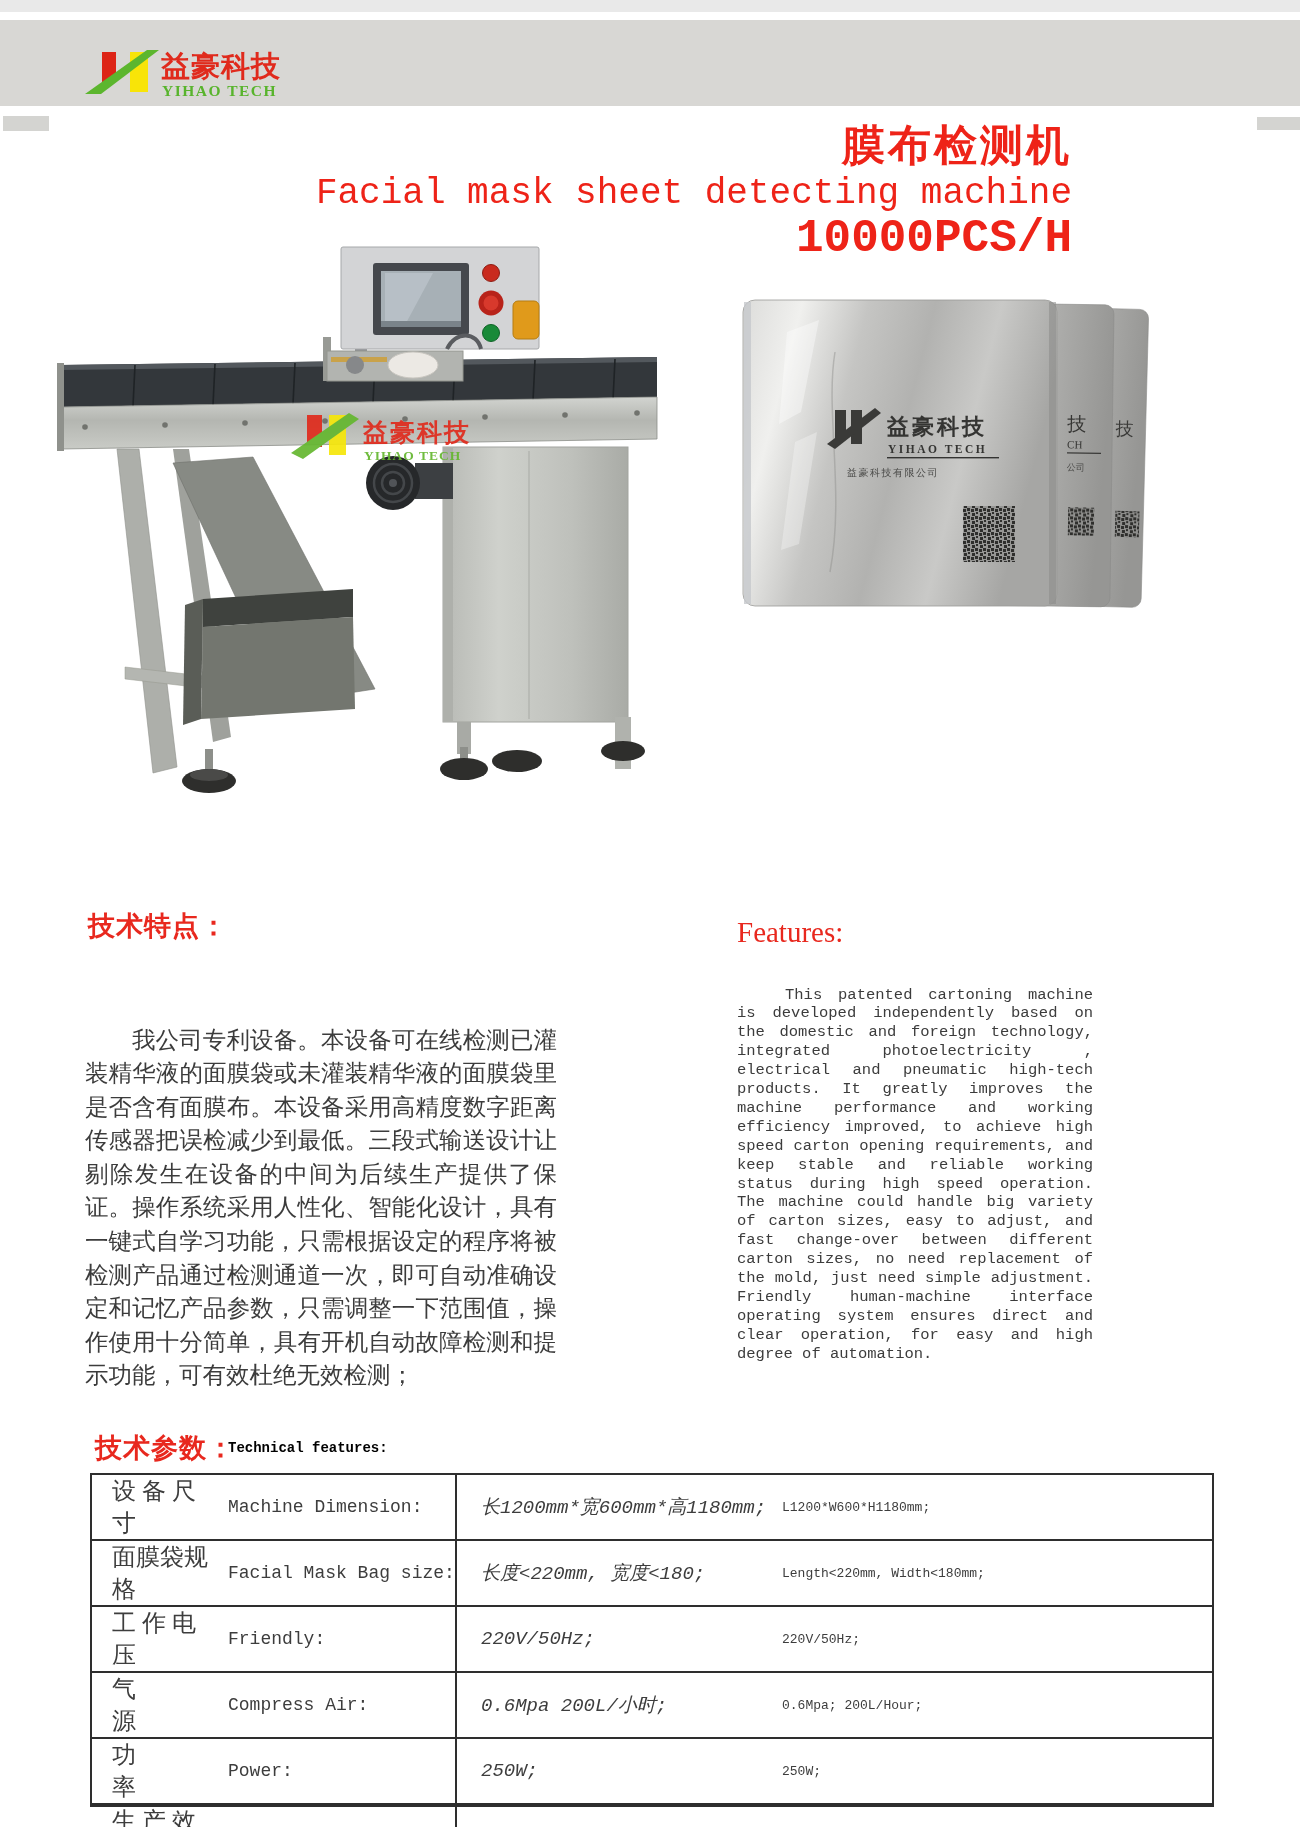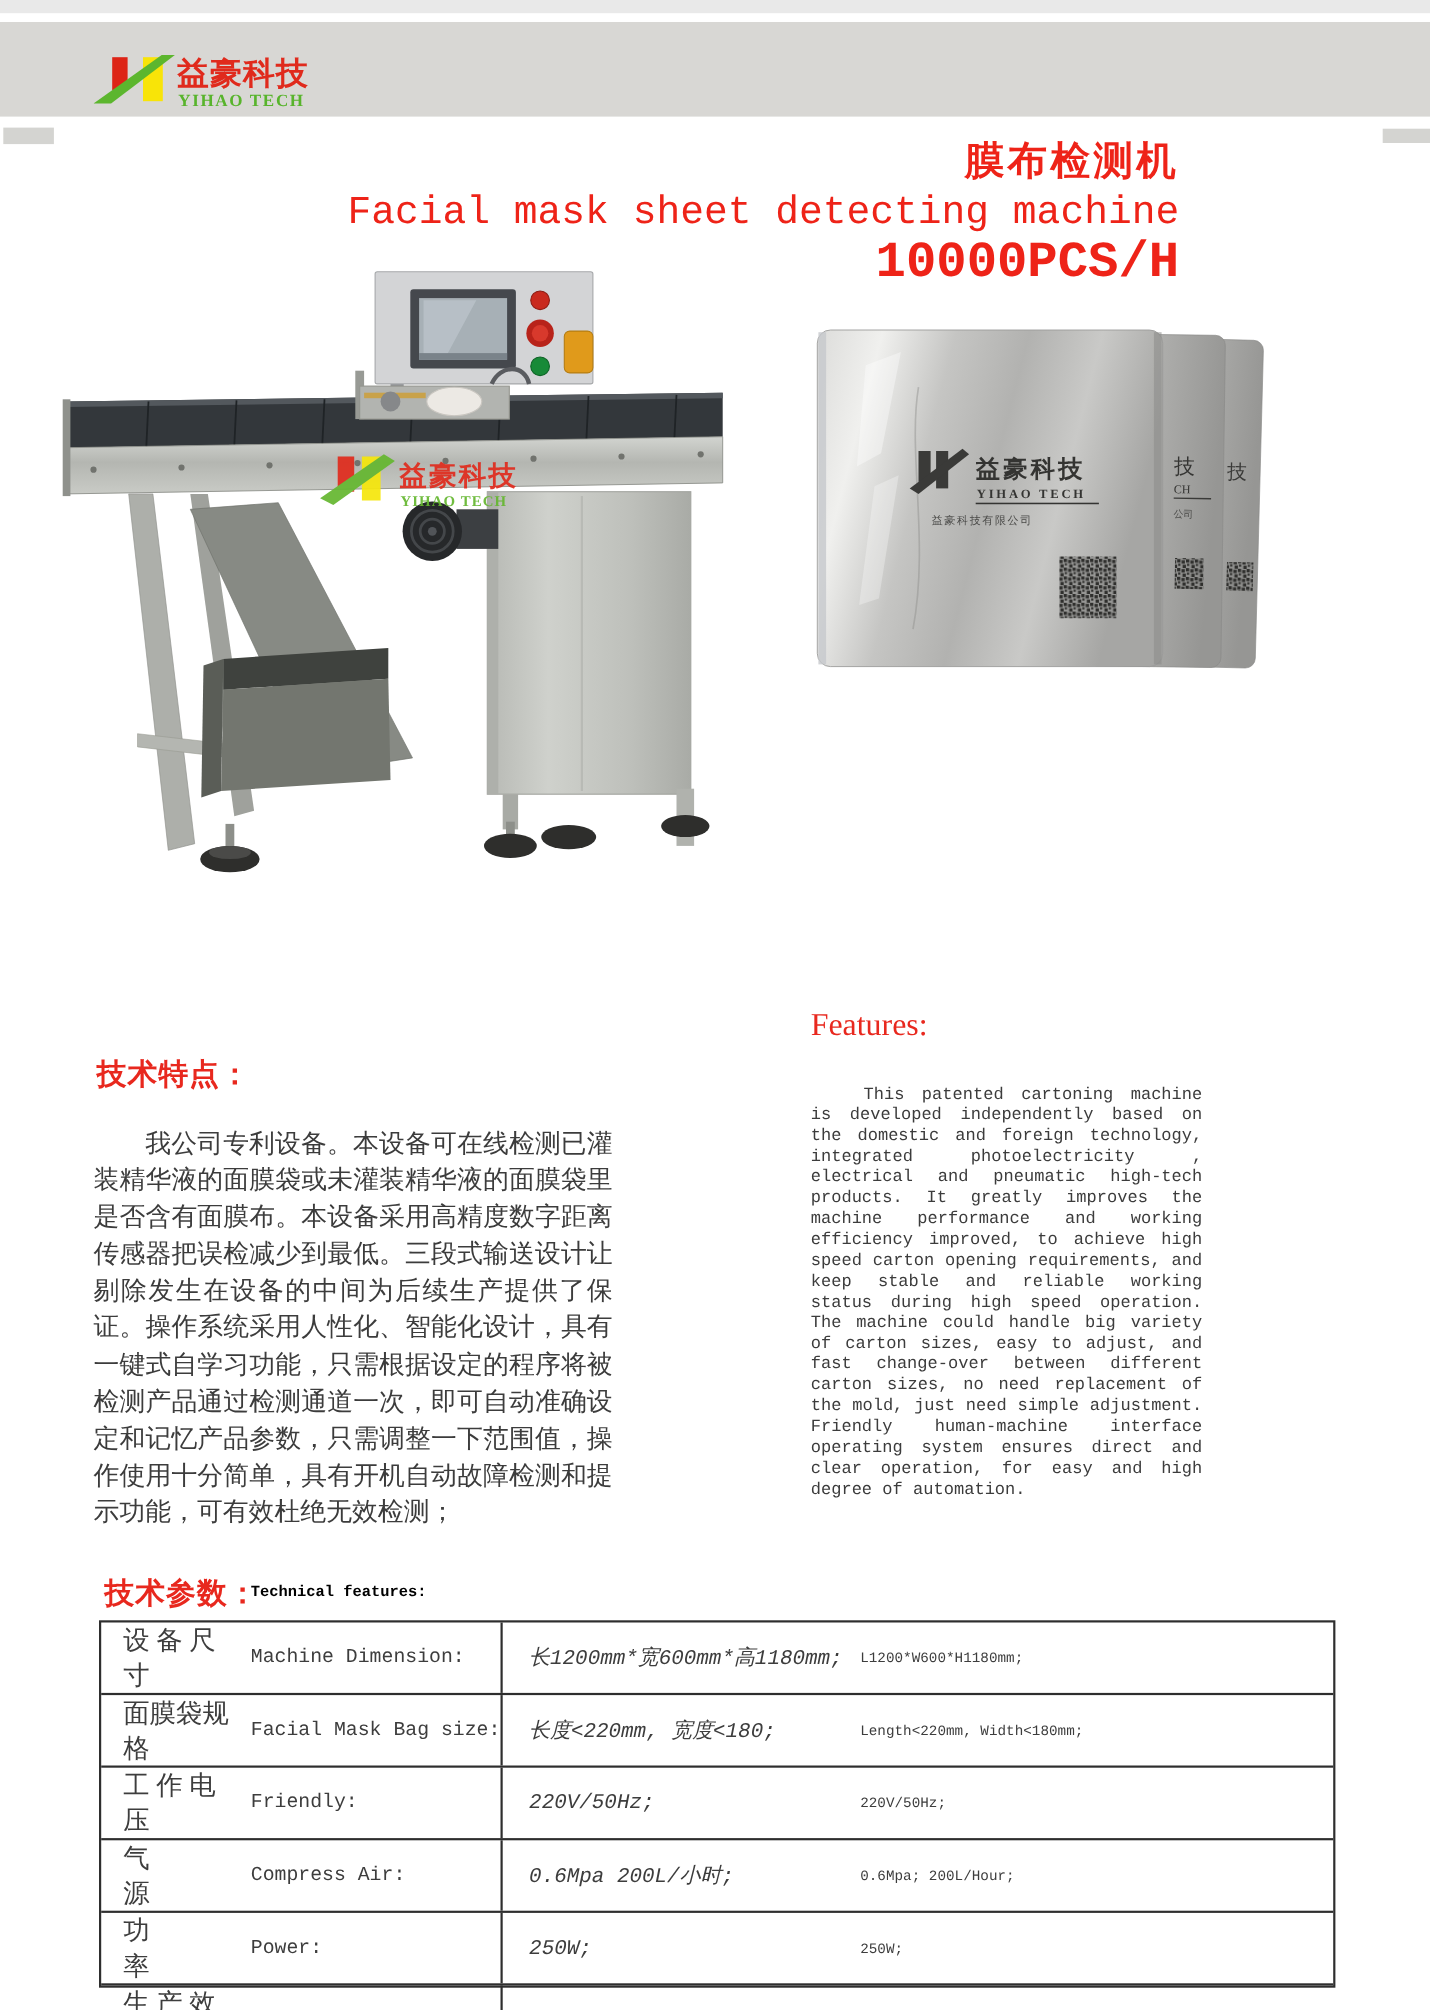--- a/index.html
+++ b/index.html
@@ -6,21 +6,21 @@
   .page{position:relative;width:1300px;height:1827px;background:#ffffff;margin:12px auto;
         font-family:"Liberation Sans",sans-serif;overflow:hidden;}
   .abs{position:absolute;}
   
   .header-band{position:absolute;left:0;top:8px;width:1300px;height:86px;background:#d8d7d4;}
   .edge-tab{position:absolute;background:#d4d4d1;}
   .tab-left{left:3px;top:104px;width:46px;height:15px;}
   .tab-right{left:1257px;top:105px;width:43px;height:13px;}
   
   .title-block{position:absolute;right:228px;top:108px;text-align:right;color:#ee2318;}
-  .title-cn{font-size:36px;letter-spacing:3px;font-weight:bold;
+  .title-cn{font-size:43px;letter-spacing:3px;font-weight:bold;
             font-family:"Liberation Serif",serif;line-height:52px;text-align:right;}
   .title-en{font-size:36px;font-family:"Liberation Mono",monospace;line-height:44px;white-space:nowrap;}
   .title-cap{font-size:46px;font-family:"Liberation Mono",monospace;font-weight:bold;line-height:46px;}
   
   .h-cn{position:absolute;color:#e8281e;font-weight:bold;font-size:27px;letter-spacing:1px;
         font-family:"Liberation Sans",sans-serif;}
   .h-serif{position:absolute;color:#e8281e;font-size:29px;font-family:"Liberation Serif",serif;}
   .h-mono{position:absolute;color:#000000;font-size:14px;font-weight:bold;
           font-family:Liberation Mono, monospace;}
   
@@ -233,21 +233,21 @@
           <rect x="152" y="165" width="112" height="1.4" fill="#343432"></rect>
           <text x="112" y="184" font-size="10" letter-spacing="1.5" fill="#4a4a48" font-family="Liberation Serif, serif">益豪科技有限公司</text>
         </g>
         <rect x="228" y="214" width="52" height="56" fill="#969694"></rect>
         <rect x="228" y="214" width="52" height="56" fill="url(#qrP)"></rect>
       </g>
     </svg>
   </figure>
 
   <section>
-    <div class="h-cn" style="left:88px;top:946px;font-family:Liberation Serif, serif;">技术特点：</div>
+    <div class="h-cn" style="left:88px;top:896px;font-family:Liberation Serif, serif;">技术特点：</div>
     <p class="para-cn">我公司专利设备。本设备可在线检测已灌装精华液的面膜袋或未灌装精华液的面膜袋里是否含有面膜布。本设备采用高精度数字距离传感器把误检减少到最低。三段式输送设计让剔除发生在设备的中间为后续生产提供了保证。操作系统采用人性化、智能化设计，具有一键式自学习功能，只需根据设定的程序将被检测产品通过检测通道一次，即可自动准确设定和记忆产品参数，只需调整一下范围值，操作使用十分简单，具有开机自动故障检测和提示功能，可有效杜绝无效检测；</p>
   </section>
 
   <section>
     <div class="h-serif" style="left:737px;top:904px;">Features:</div>
     <p class="para-en">This patented cartoning machine is developed independently based on the domestic and foreign technology, integrated photoelectricity , electrical and pneumatic high-tech products. It greatly improves the machine performance and working efficiency improved, to achieve high speed carton opening requirements, and keep stable and reliable working status during high speed operation. The machine could handle big variety of carton sizes, easy to adjust, and fast change-over between different carton sizes, no need replacement of the mold, just need simple adjustment. Friendly human-machine interface operating system ensures direct and clear operation, for easy and high degree of automation.</p>
   </section>
 
   <section>
     <div class="h-cn" style="left:95px;top:1418px;">技术参数：</div>

